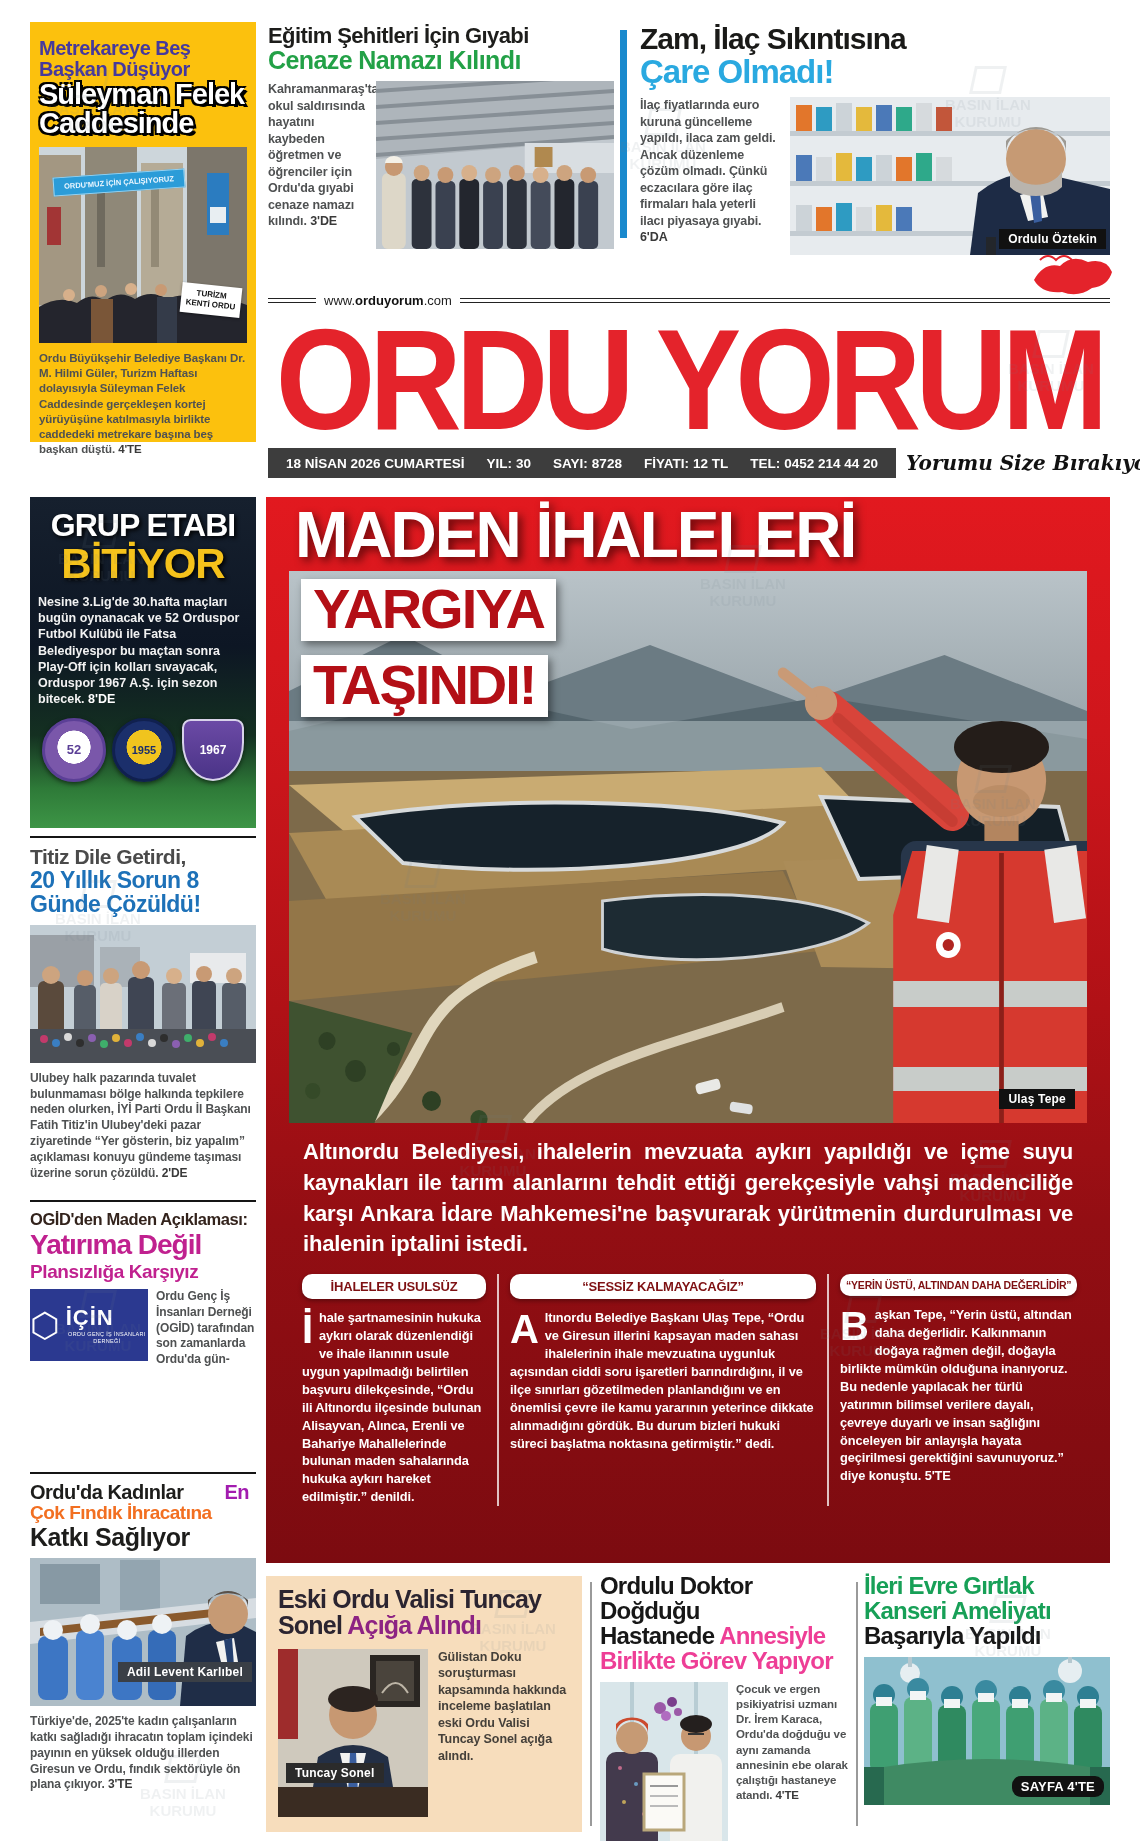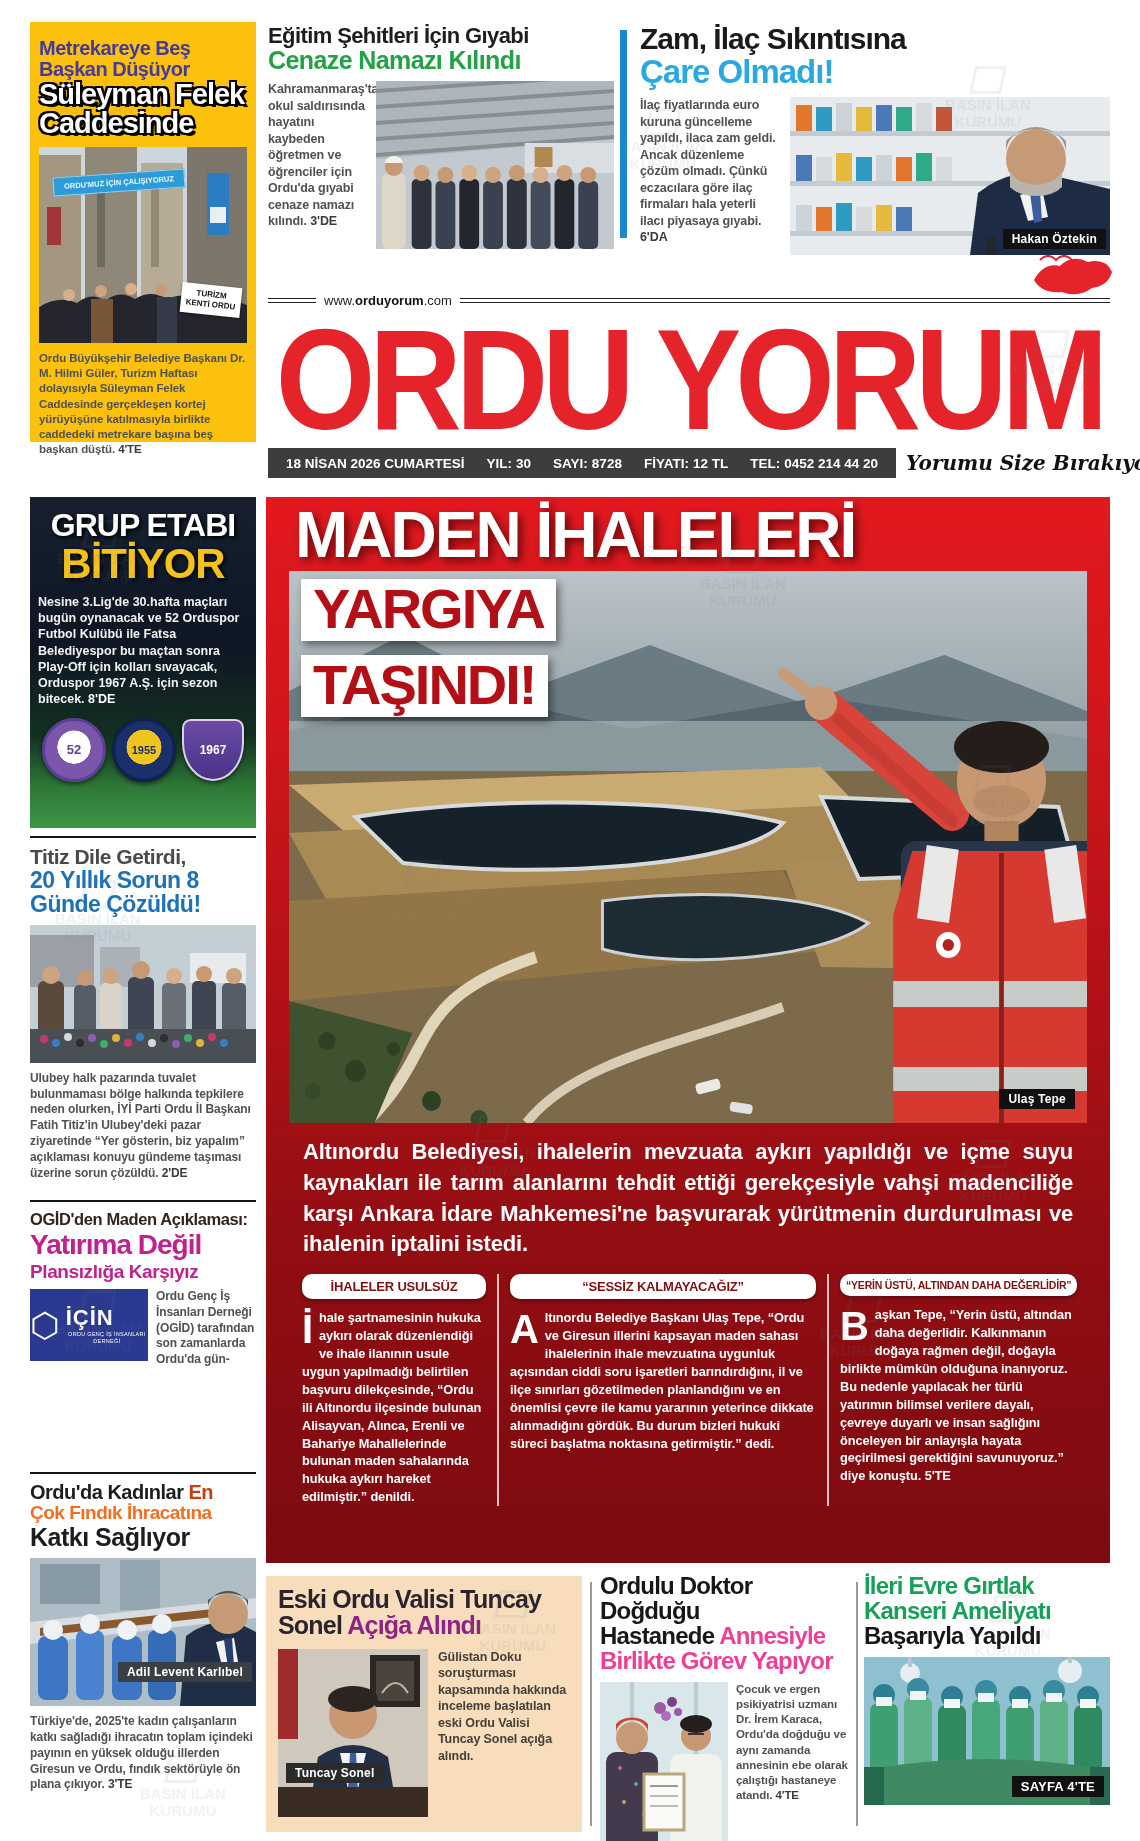--- a/index.html
+++ b/index.html
@@ -86,21 +86,21 @@
   #og-row{display:flex;gap:8px;margin-top:8px;}
   #og-logo{flex:0 0 118px;height:72px;background:#2b3990;color:#fff;display:flex;align-items:center;
       justify-content:center;gap:6px;}
   #og-hex{font-size:34px;line-height:1;}
   #og-word{font-size:22px;font-weight:bold;letter-spacing:1px;}
   #og-subl{font-size:5.5px;letter-spacing:.3px;text-align:center;line-height:1.3;}
   #og-side{flex:1;font-size:12px;}
   #og-body{font-size:12px;margin-top:6px;}
   #kadin{left:30px;top:1481px;width:226px;}
   #kd-t1{font-size:20px;font-weight:bold;color:#1d1d1b;letter-spacing:-.5px;line-height:1.1;}
-  #kd-t1 .or{color:#c2410c;}
+  #kd-t1 .or{color:#a21caf;margin-left:36px;}
   #kd-t2{font-size:19px;font-weight:bold;color:#f26f21;letter-spacing:-.5px;line-height:1.1;}
   #kd-t3{font-size:25px;font-weight:bold;color:#1d1d1b;letter-spacing:-.5px;line-height:1.05;}
   #kd-photo{width:226px;height:148px;margin-top:8px;}
   #kd-body{font-size:12px;margin-top:8px;}
   
   #redbox{left:266px;top:497px;width:844px;height:1066px;box-sizing:border-box;padding:4px 23px;
       background:linear-gradient(180deg,#e2191f 0%,#cf161c 22%,#b01116 48%,#930e13 68%,#7c0b10 100%);}
   #mainh1{font-size:64px;font-weight:bold;color:#fff;letter-spacing:-2px;line-height:1.0;
       margin:2px 0 4px 6px;text-shadow:4px 4px 9px rgba(40,0,0,.65);white-space:nowrap;}
   #mainphoto{width:100%;height:552px;}
@@ -133,21 +133,21 @@
   #doktor{left:600px;top:1574px;width:248px;}
   #dk-t{font-size:24px;font-weight:bold;letter-spacing:-.8px;line-height:1.04;color:#171717;}
   #dk-t .pk{color:#ee3e96;}
   #dk-row{display:flex;gap:8px;margin-top:8px;}
   #dk-photo{flex:0 0 128px;height:178px;}
   #dk-body{flex:1;font-size:11.5px;}
   #kanser{left:864px;top:1574px;width:246px;}
   #kn-t{font-size:24px;font-weight:bold;letter-spacing:-.8px;line-height:1.04;}
   #kn-t .gr{color:#17a057;} #kn-t .bk{color:#171717;}
   #kn-photo{width:246px;height:148px;margin-top:8px;}
-  #kn-badge{right:6px;bottom:8px;font-size:13px;}
+  #kn-badge{right:6px;bottom:8px;font-size:13px;border-radius:9px;}
 </style>
 </head>
 <body>
 
 <div id="page">
 
   <div id="topleft" class="abs">
     <div id="tl-sub">Metrekareye Beş Başkan Düşüyor</div>
     <div id="tl-title">Süleyman Felek Caddesinde</div>
     <div id="tl-photo" class="photo">
@@ -261,21 +261,21 @@
               <rect x="106" y="110" width="16" height="24" fill="#4b79b8"></rect>
           </g>
           <path d="M180,158 L188,96 Q220,70 260,78 L320,92 L320,158 Z" fill="#1d2b45"></path>
           <polygon points="230,98 252,92 258,120 238,124" fill="#f2f2f0"></polygon>
           <polygon points="240,96 250,94 252,124 244,126" fill="#3a5e9e"></polygon>
           <circle cx="246" cy="62" r="30" fill="#c69a74"></circle>
           <path d="M216,56 a30,26 0 0 1 60,0 l0,-12 a34,22 0 0 0 -60,0 z" fill="#9e9a93"></path>
           <path d="M220,74 a28,22 0 0 0 52,0 l0,16 a30,18 0 0 1 -52,0 z" fill="#b9b4ad"></path>
           <rect x="196" y="140" width="10" height="18" fill="#23262b"></rect>
         </svg>
-        <div class="cap" style="right:4px;bottom:6px;">Hakan Öztekin</div>
+        <div class="cap" style="right:4px;bottom:6px;">Ordulu Öztekin</div>
       </div>
     </div>
   </div>
 
   <div id="masthead" class="abs">
     <div id="urlline">
       <div class="ln l"></div>
       <div id="urltxt"><span>www.</span><b>orduyorum</b><span>.com</span></div>
       <div class="ln r"></div>
     </div>

